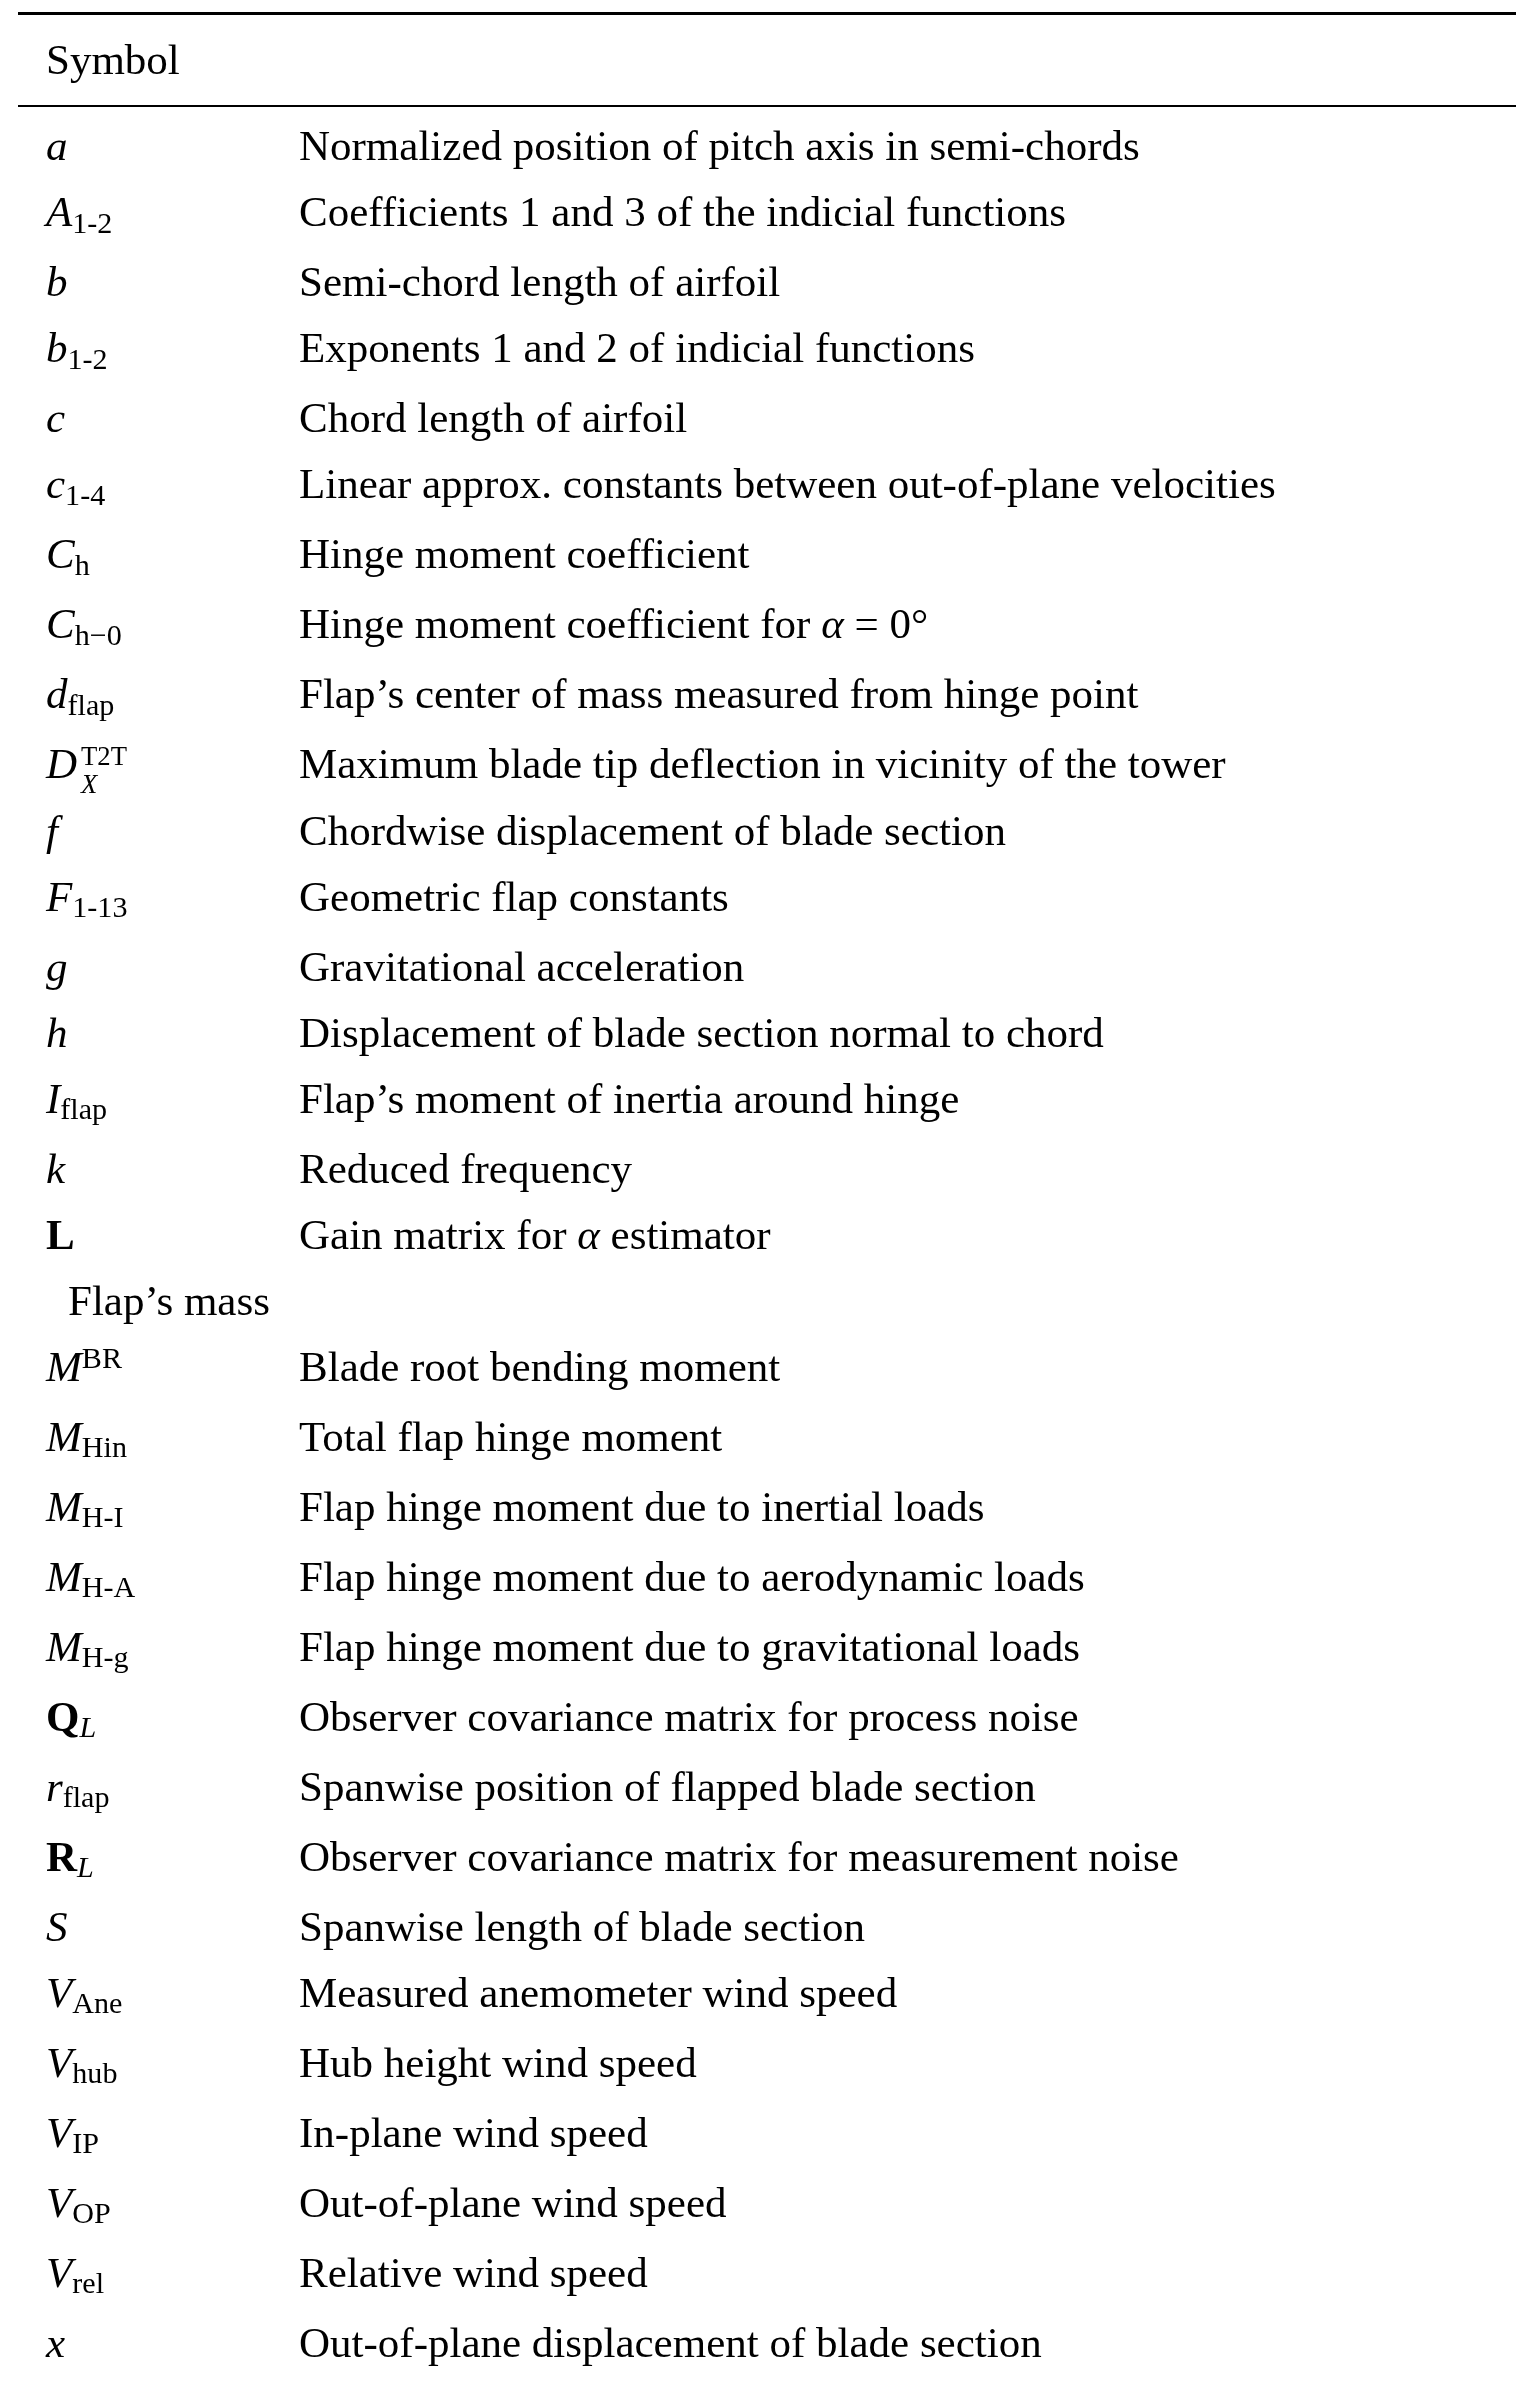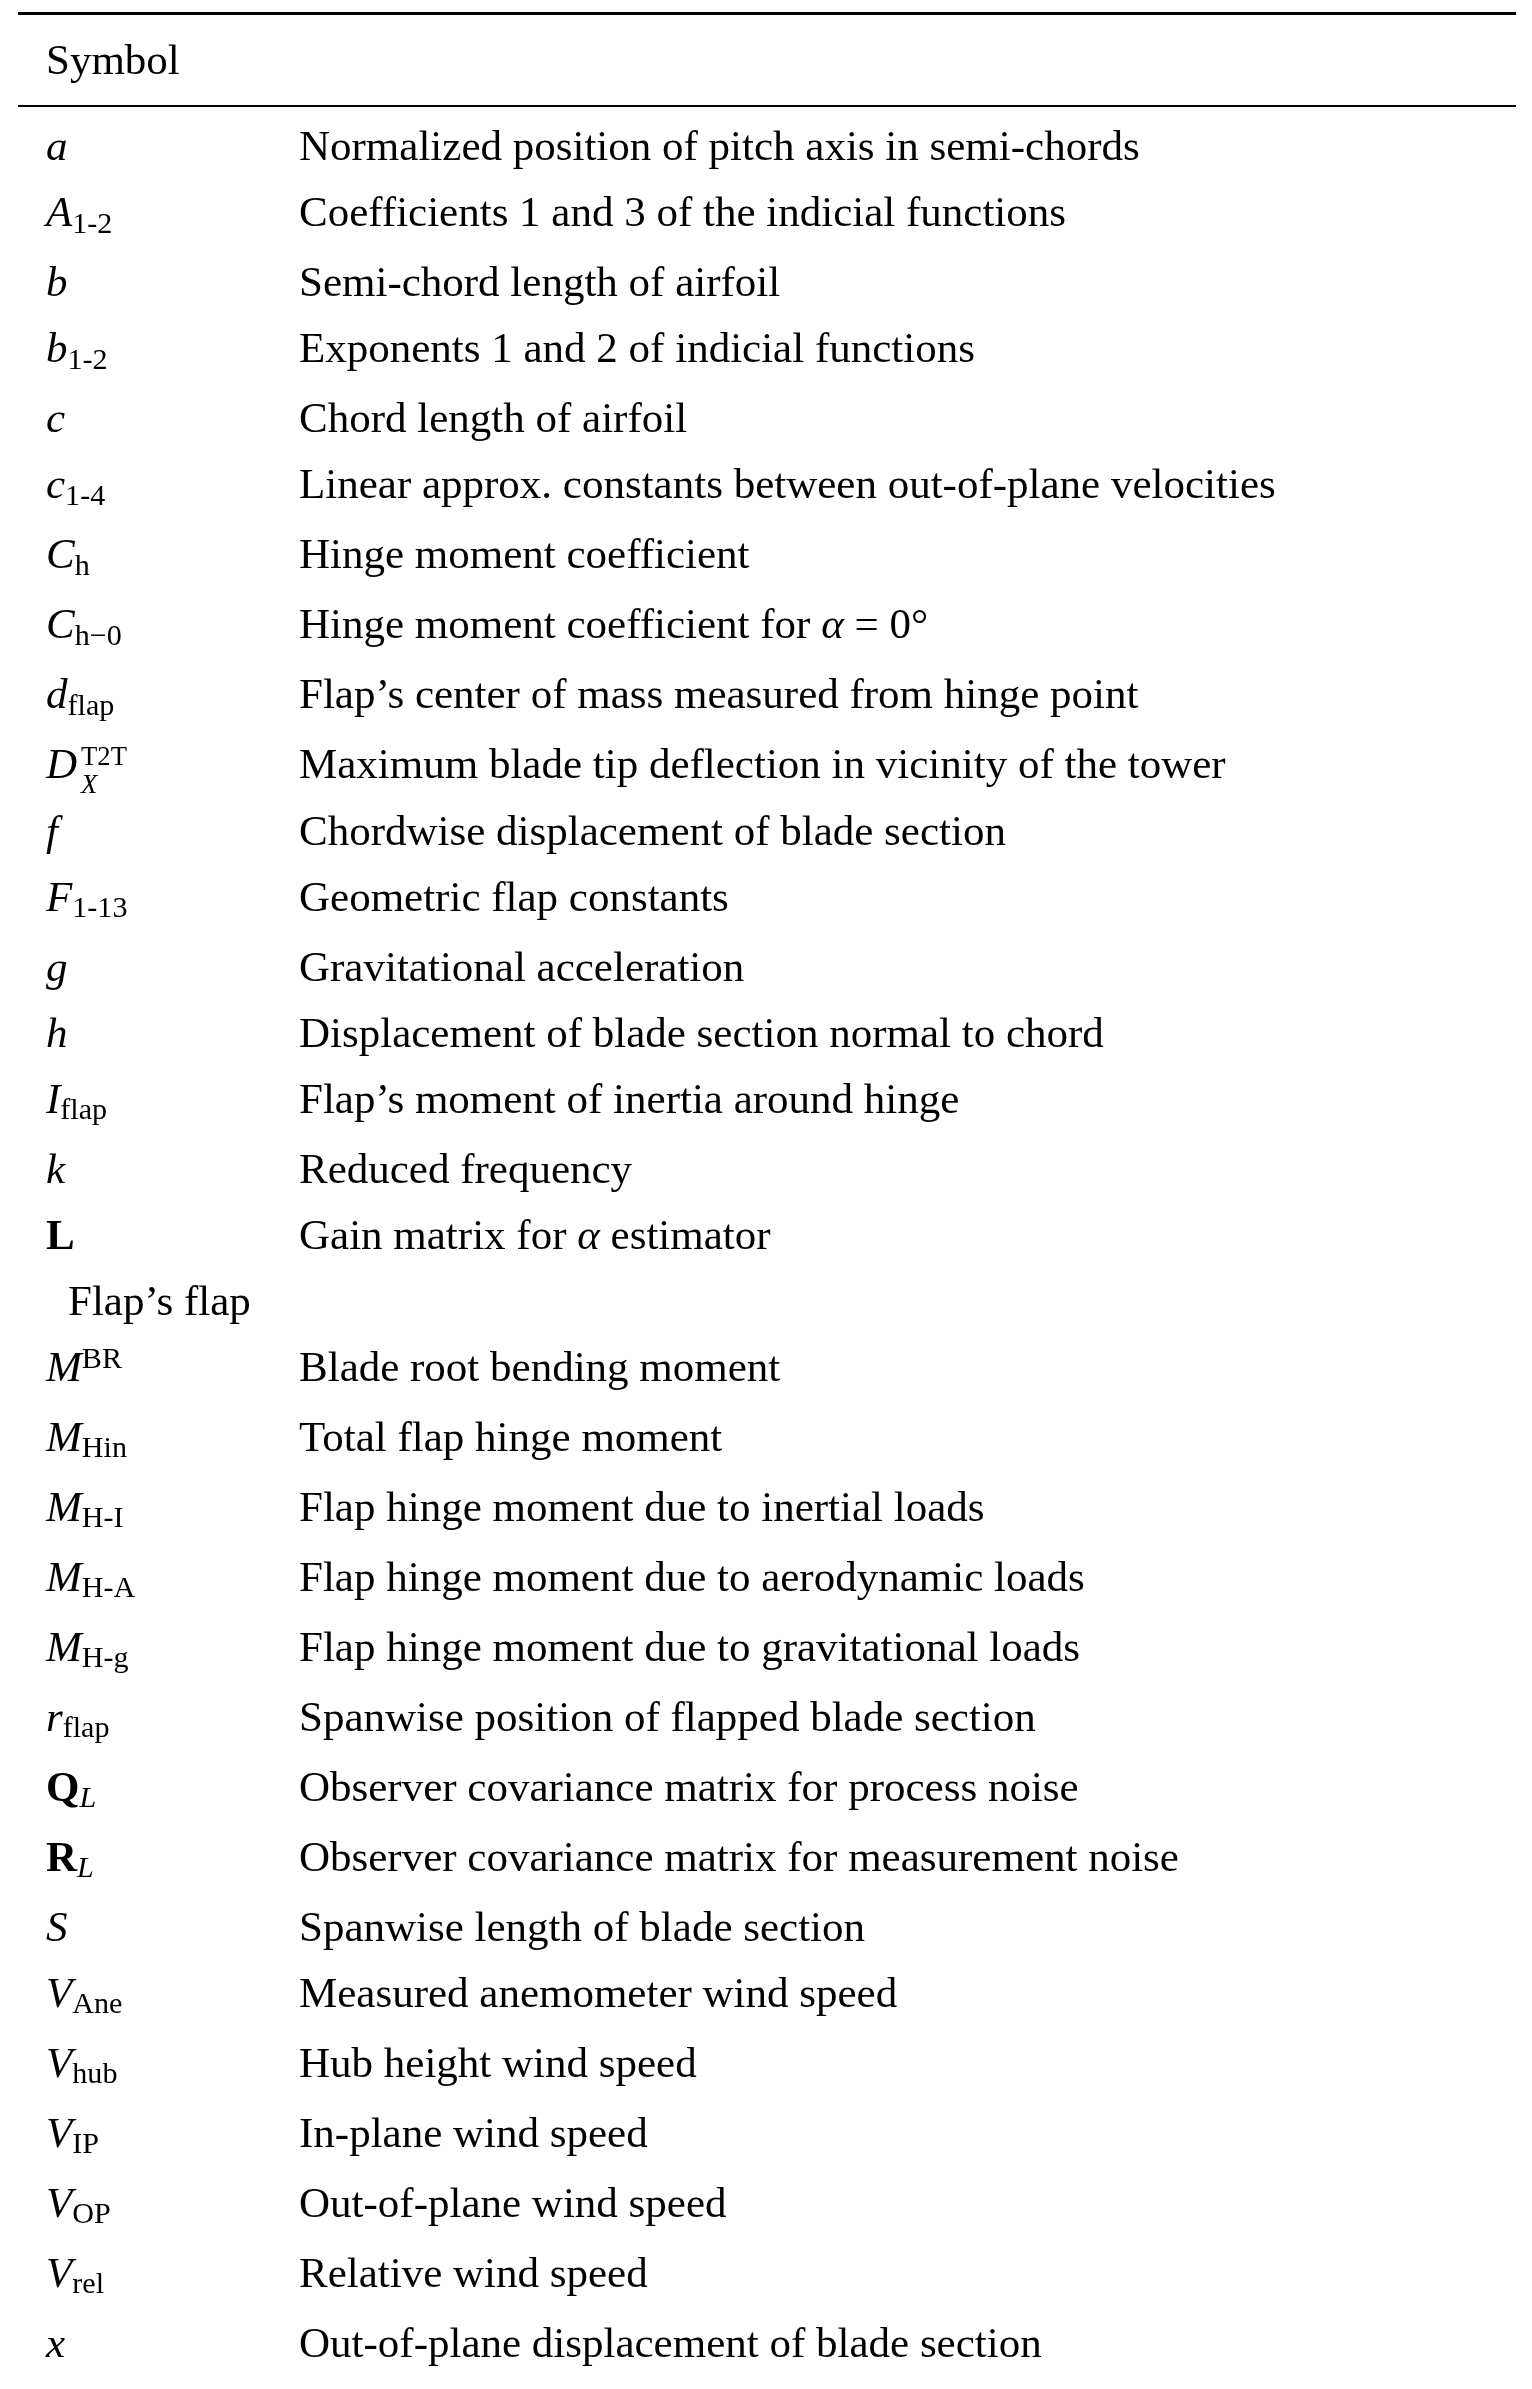--- a/index.html
+++ b/index.html
@@ -141,21 +141,21 @@
       </div>
       <div class="grid-row t-row">
         <div class="sym"><span class="it">k</span></div>
         <div class="def">Reduced frequency</div>
       </div>
       <div class="grid-row t-row">
         <div class="sym"><span class="bf">L</span></div>
         <div class="def">Gain matrix for <span class="it">α</span> estimator</div>
       </div>
       <div class="grid-row t-row">
-        <div class="def">Flap’s flap</div>
+        <div class="def">Flap’s mass</div>
       </div>
       <div class="grid-row t-row">
         <div class="sym"><span class="it">M</span><span class="sup rm">BR</span></div>
         <div class="def">Blade root bending moment</div>
       </div>
       <div class="grid-row t-row">
         <div class="sym"><span class="it">M</span><span class="sub rm">Hin</span></div>
         <div class="def">Total flap hinge moment</div>
       </div>
       <div class="grid-row t-row">
@@ -164,28 +164,28 @@
       </div>
       <div class="grid-row t-row">
         <div class="sym"><span class="it">M</span><span class="sub rm">H-A</span></div>
         <div class="def">Flap hinge moment due to aerodynamic loads</div>
       </div>
       <div class="grid-row t-row">
         <div class="sym"><span class="it">M</span><span class="sub rm">H-g</span></div>
         <div class="def">Flap hinge moment due to gravitational loads</div>
       </div>
       <div class="grid-row t-row">
+        <div class="sym"><span class="bf">Q</span><span class="sub it">L</span></div>
+        <div class="def">Observer covariance matrix for process noise</div>
+      </div>
+      <div class="grid-row t-row">
         <div class="sym"><span class="it">r</span><span class="sub rm">flap</span></div>
         <div class="def">Spanwise position of flapped blade section</div>
       </div>
       <div class="grid-row t-row">
-        <div class="sym"><span class="bf">Q</span><span class="sub it">L</span></div>
-        <div class="def">Observer covariance matrix for process noise</div>
-      </div>
-      <div class="grid-row t-row">
         <div class="sym"><span class="bf">R</span><span class="sub it">L</span></div>
         <div class="def">Observer covariance matrix for measurement noise</div>
       </div>
       <div class="grid-row t-row">
         <div class="sym"><span class="it">S</span></div>
         <div class="def">Spanwise length of blade section</div>
       </div>
       <div class="grid-row t-row">
         <div class="sym"><span class="it">V</span><span class="sub rm">Ane</span></div>
         <div class="def">Measured anemometer wind speed</div>

